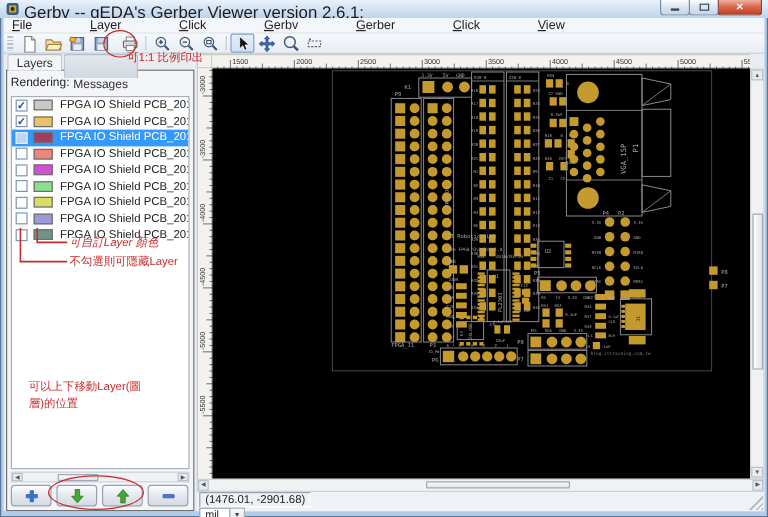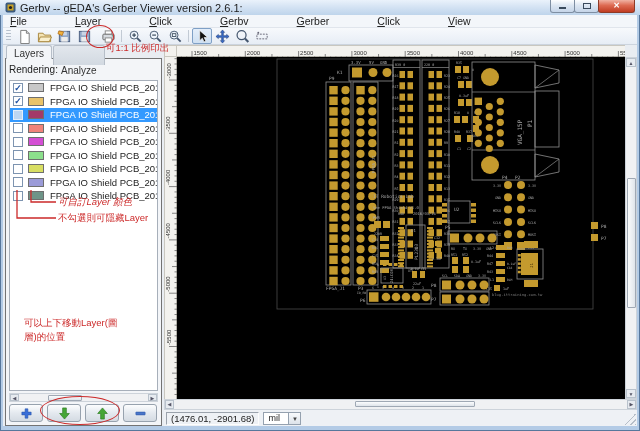--- a/index.html
+++ b/index.html
@@ -1,21 +1,21 @@
 <!DOCTYPE html>
 <html style="--annot: #cc2a2a;"><head>
 <meta charset="utf-8">
 <style>
   html,body{margin:0;padding:0;}
   *{box-sizing:border-box;}
   .screen{position:relative;width:640px;height:431px;background:#b3cbe6;font-family:"Liberation Sans",sans-serif;overflow:hidden;box-shadow:inset 0 0 0 1px #57779c;}
   
   .titlebar{position:absolute;left:0;top:0;right:0;height:15px;background:linear-gradient(#eaf2fb,#d3e2f3 50%,#bed4eb);}
   .title-icon{position:absolute;left:5px;top:2px;width:11px;height:11px;}
-  .title-text{position:absolute;left:20px;top:1.5px;font-size:11px;color:#1c1c1c;white-space:nowrap;}
+  .title-text{position:absolute;left:20px;top:1.5px;font-size:14px;color:#1c1c1c;white-space:nowrap;}
   .winbtns{position:absolute;right:5px;top:0;display:flex;}
   .winbtn{width:25px;height:13px;border:1px solid #7e8ea2;border-top:none;background:linear-gradient(#fdfeff,#dce6f2 45%,#c5d5e8);border-radius:0 0 3px 3px;margin-left:-1px;position:relative;color:#3a4a5c;font-size:8px;text-align:center;line-height:11px;}
   .winbtn.close{width:37px;background:linear-gradient(#f0b2a3,#dd6a52 45%,#c03c22);border-color:#8e3a26;color:#fff;font-weight:bold;}
   .winbtn .minbar{position:absolute;left:8px;right:8px;bottom:3px;height:2px;background:#3a4a5c;}
   .winbtn .maxbox{position:absolute;left:8px;top:3px;width:8px;height:6px;border:1.5px solid #3a4a5c;}
   
   .menubar{position:absolute;left:3px;right:3px;top:15px;height:13px;background:#f3f6fa;border-bottom:1px solid #e0e5ec;display:flex;align-items:center;padding-left:1px;font-size:10.5px;gap:36px;}
   .menu-item{display:inline-block;padding:0 6px;color:#222;}
   .menu-item::first-letter{text-decoration:underline;}
   
@@ -49,21 +49,21 @@
   
   .canvas-area{position:absolute;left:164px;top:45px;right:3px;bottom:5px;background:#e9edf2;}
   .ruler-corner{position:absolute;left:0;top:0;width:13px;height:12px;background:#f3f2ee;border:1px solid #c9c7bf;}
   .hruler{position:absolute;left:13px;top:0;width:448px;height:12px;background:#f3f2ee;border-top:1px solid #c9c7bf;border-bottom:1px solid #b5b3ab;}
   .vruler{position:absolute;left:0;top:12px;width:13px;height:342px;background:#f3f2ee;border-left:1px solid #c9c7bf;border-right:1px solid #b5b3ab;}
   .canvas{position:absolute;left:13px;top:12px;width:448px;height:342px;background:#000;}
   .vscroll{position:absolute;left:461px;top:12px;width:12px;height:342px;background:#f0f1f3;border:1px solid #cdd3da;}
   .hscroll2{position:absolute;left:0;top:354px;width:473px;height:11px;background:#f0f1f3;border:1px solid #cdd3da;}
   .vs-arrow{position:absolute;left:0;right:0;height:9px;background:#e7ebf0;border:1px solid #b9c2cc;color:#556;font-size:5px;line-height:8px;text-align:center;}
   .vs-thumb{position:absolute;left:0.5px;width:9px;background:linear-gradient(90deg,#fbfcfd,#dfe4ea);border:1px solid #9fa8b4;border-radius:1px;}
-  .statusbar{position:absolute;left:0;top:365px;right:0;bottom:0;background:#eef1f5;display:flex;align-items:center;font-size:9.5px;color:#222;padding-left:2px;}
+  .statusbar{position:absolute;left:0;top:365px;right:0;bottom:0;background:#eef1f5;display:flex;align-items:flex-start;font-size:9.5px;color:#222;padding-left:2px;flex-direction:column;}
   .seg{border:1px solid;border-color:#9aa2ac #fdfdfd #fdfdfd #9aa2ac;height:13px;display:flex;align-items:center;padding:0 4px;margin-right:4px;white-space:nowrap;}
   .unit-combo{position:relative;width:38px;height:13px;background:#fff;border:1px solid #95a1af;font-size:9px;padding:0 13px 0 4px;line-height:11px;margin-right:6px;}
   .status-msg{white-space:nowrap;overflow:hidden;}
   .grip{position:absolute;right:1px;bottom:1px;width:12px;height:12px;background:
     linear-gradient(135deg,transparent 50%,#b6bec8 50%,#b6bec8 58%,transparent 58%,transparent 72%,#b6bec8 72%,#b6bec8 80%,transparent 80%,transparent 92%,#b6bec8 92%);}
   
   .annot{position:absolute;color:var(--annot,#cc2a2a);font-size:9.5px;white-space:nowrap;z-index:9;}
   .annot-ellipse{position:absolute;border:1.6px solid var(--annot,#cc2a2a);border-radius:50%;z-index:9;}
   svg text{font-family:"DejaVu Sans Mono","Liberation Mono",monospace;}
   .ruler-svg text{font-family:"Liberation Sans",sans-serif;}
@@ -183,21 +183,21 @@
       <svg width="15" height="15" viewBox="0 0 16 16">
           <rect x="2" y="5.5" width="11" height="5" fill="none" stroke="#667" stroke-dasharray="2 1.2"></rect>
           <circle cx="3.5" cy="4" r="1" fill="#667"></circle>
         </svg>
     </div>
   </div>
 
   <div class="sidebar">
     <div class="tabs">
         <div class="tab active">Layers</div>
-        <div class="tab">Analyze</div>
+        <div class="tab">Messages</div>
       </div>
     <div class="side-panel">
       <div class="render-row">
         <span>Rendering:</span>
         <div class="combo">
           <span>Normal</span>
           <span class="combo-arrow">▼</span>
         </div>
       </div>
       <div class="layer-list">

